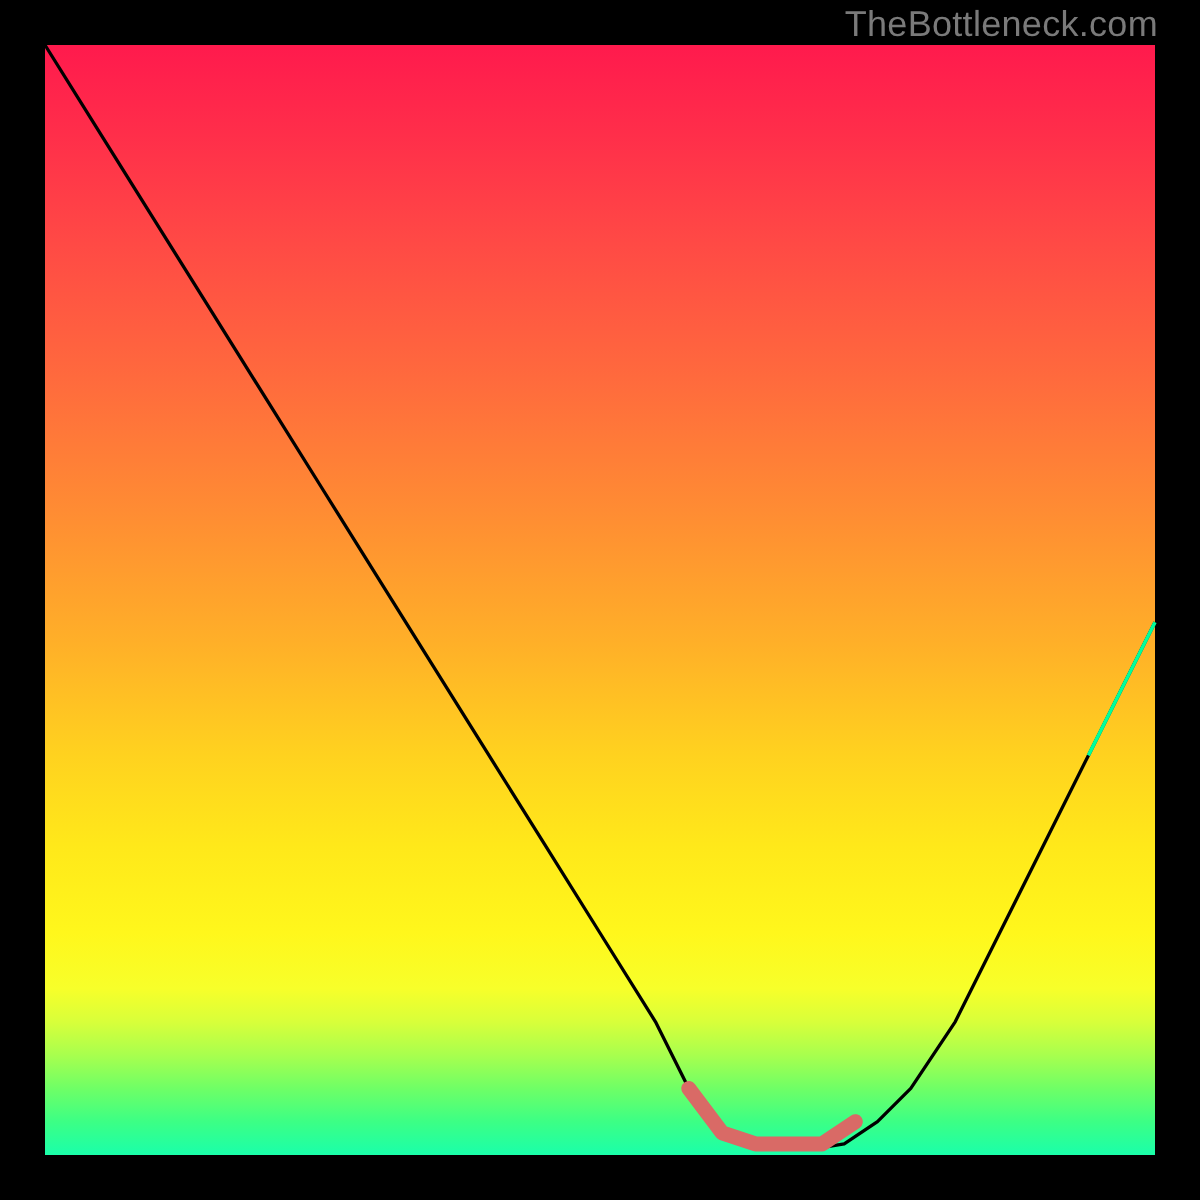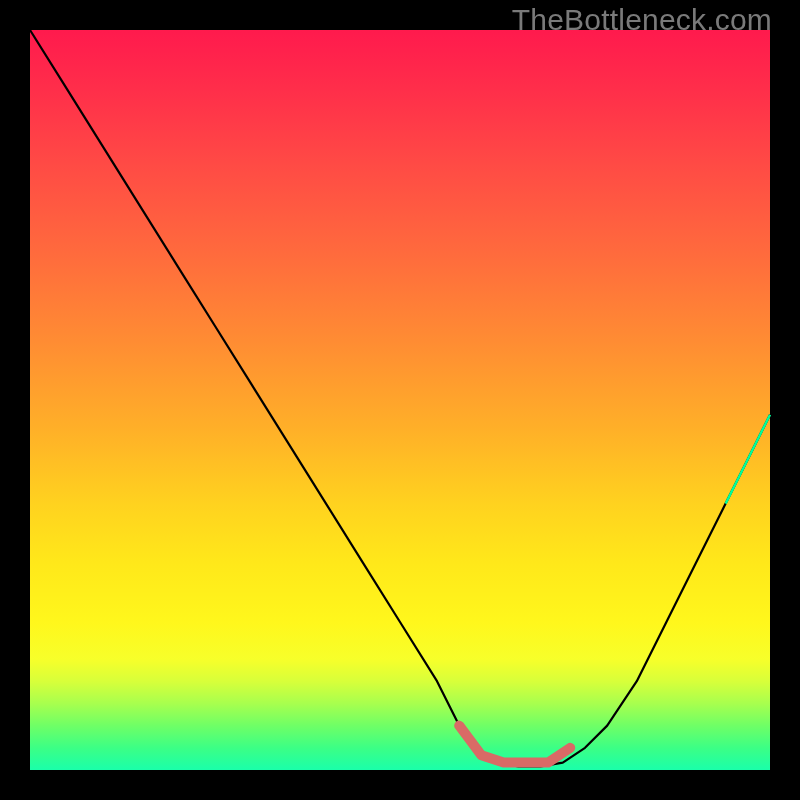--- a/index.html
+++ b/index.html
@@ -64,21 +64,21 @@
     stroke: #d96a66;
     stroke-width: 10;
     stroke-linecap: round;
     stroke-linejoin: round;
   }
   .wm {
     position: absolute;
     top: 3px;
     right: 28px;
     color: #7a7a7a;
-    font-size: 30px;
+    font-size: 24px;
     letter-spacing: 0.2px;
     user-select: none;
     pointer-events: none;
   }
 </style>
 </head>
 <body>
 
 <div class="frame">
   <div class="plot">

